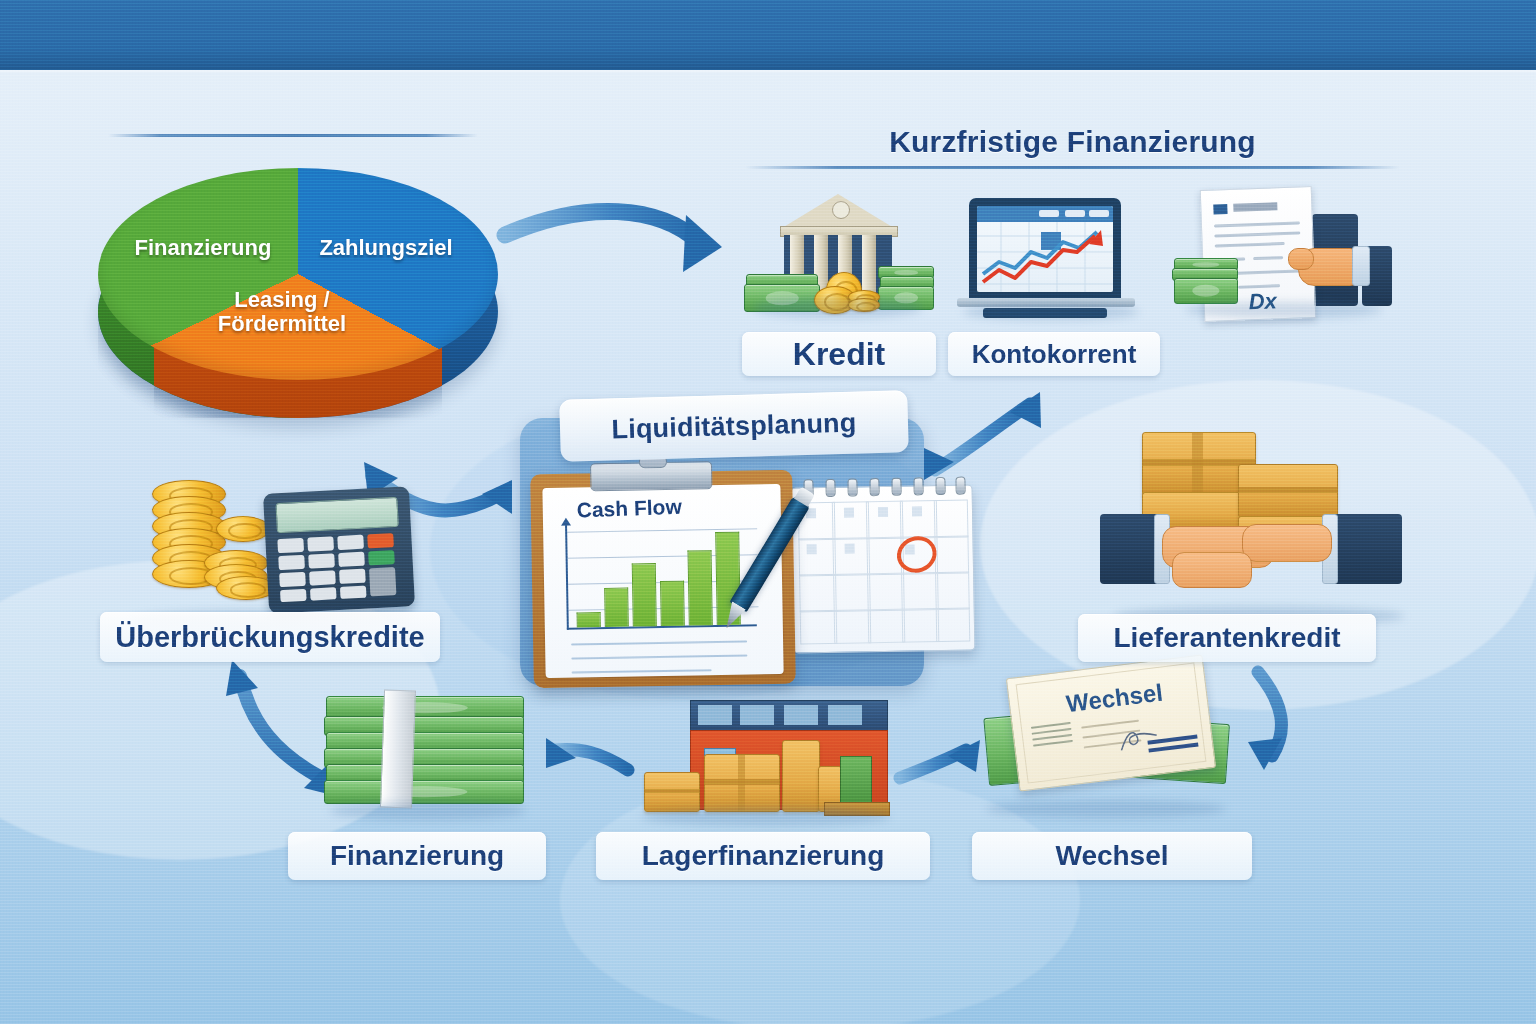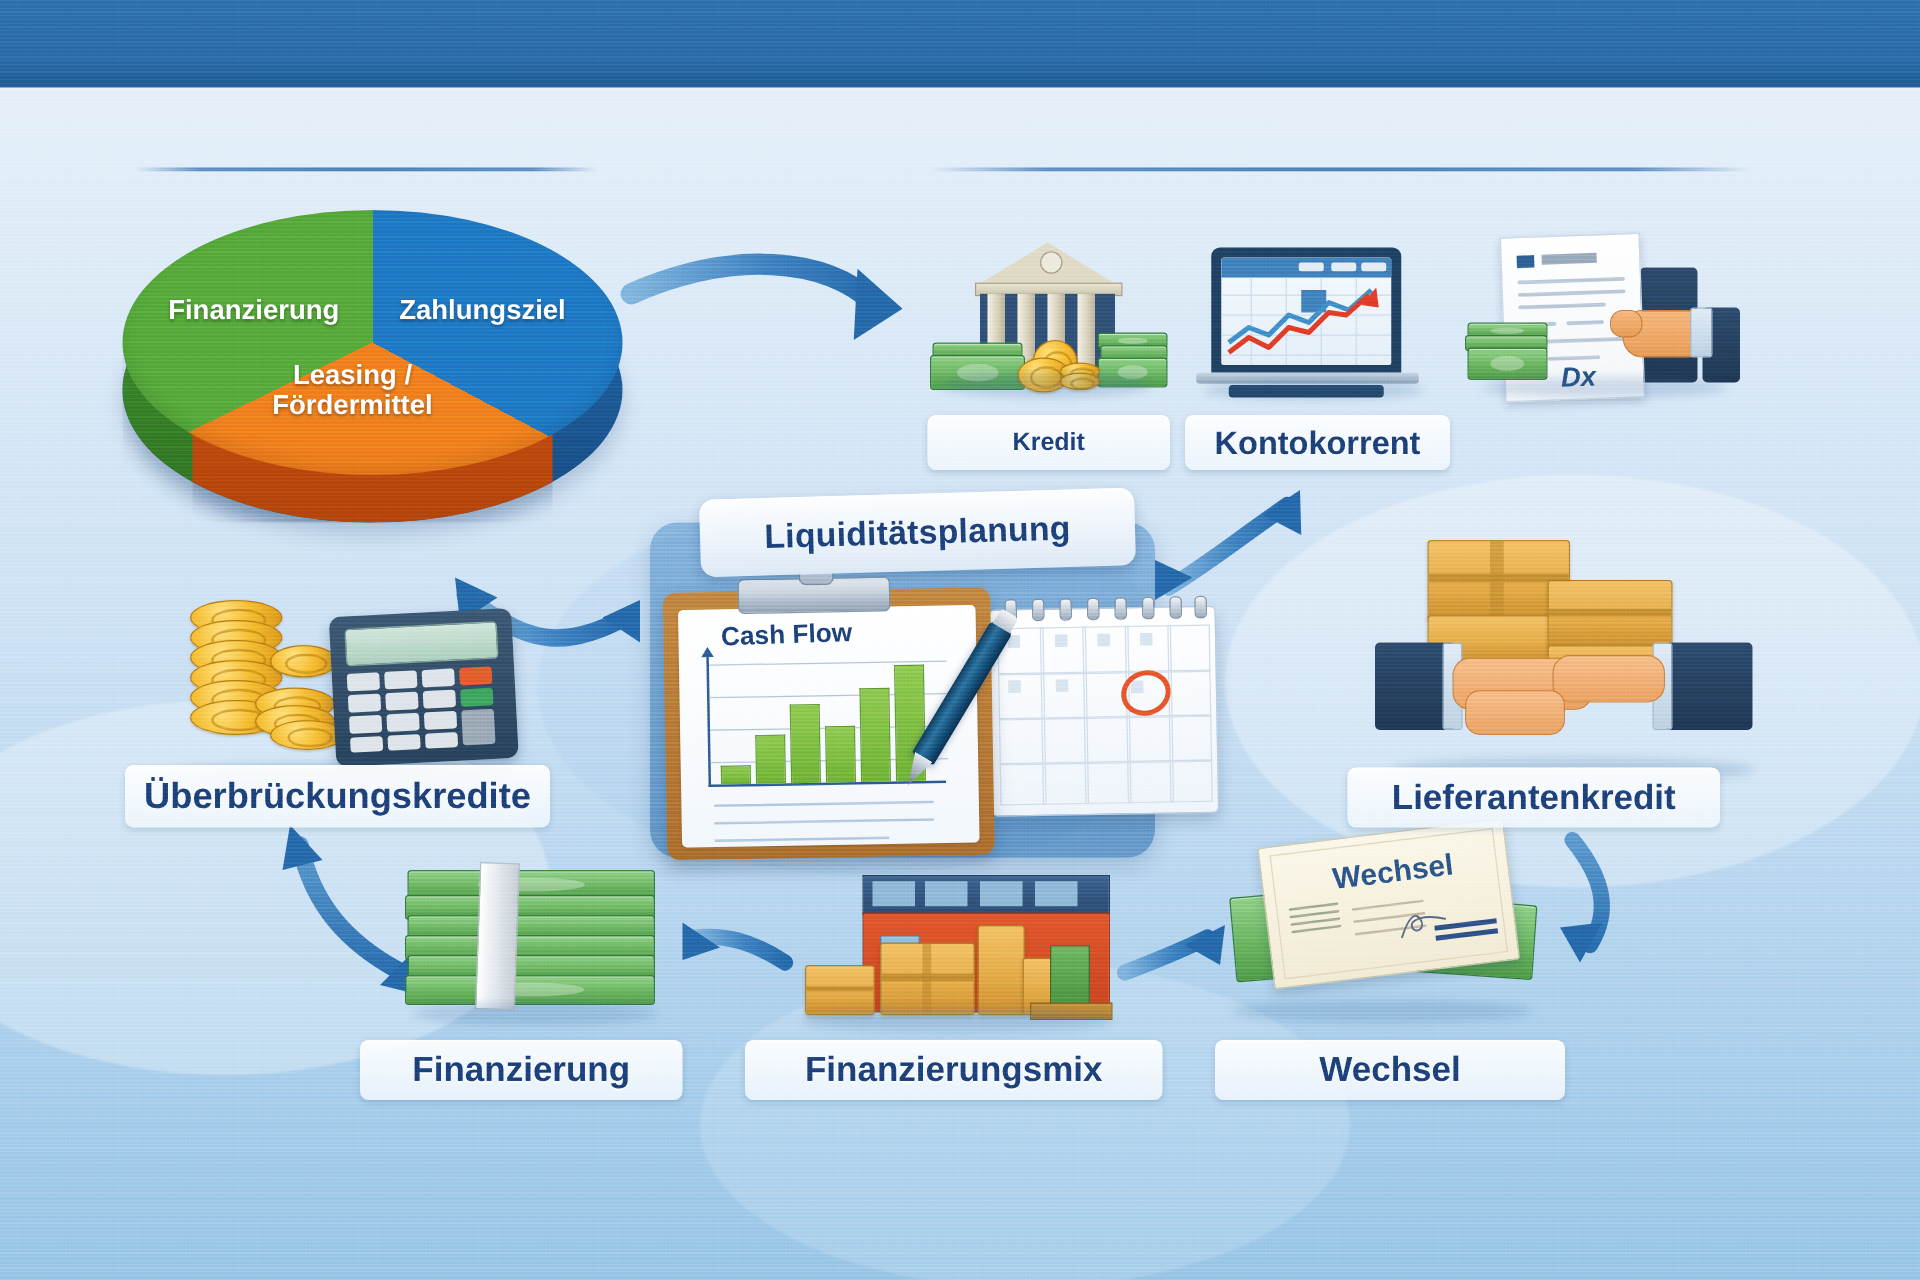--- a/index.html
+++ b/index.html
@@ -225,20 +225,21 @@
   <div class="blob" style="left:-80px;top:560px;width:520px;height:300px;"></div>
   <div class="blob d" style="left:430px;top:400px;width:520px;height:300px;opacity:.35;"></div>
   <div class="blob" style="left:980px;top:380px;width:560px;height:330px;"></div>
   <div class="blob" style="left:560px;top:770px;width:520px;height:260px;opacity:.5;"></div>
 
   <div class="sec-title" style="left:108px;top:126px;width:370px;">
     <span class="rule"></span>
   </div>
 
   <div class="sec-title" style="left:745px;top:126px;width:655px;">
+    <span class="txt">Kurzfristige Finanzierung</span>
     <span class="rule"></span>
   </div>
 
   <svg class="arrows" viewBox="0 0 1536 1024">
     <defs>
       <linearGradient id="ag" x1="0" y1="0" x2="1" y2="0">
         <stop offset="0%" stop-color="#7fb3dd"></stop>
         <stop offset="55%" stop-color="#3f80c0"></stop>
         <stop offset="100%" stop-color="#2567a8"></stop>
       </linearGradient>
@@ -320,21 +321,21 @@
     <div class="bill" style="left:138px;top:86px;width:52px;height:11px;"></div>
     <div class="bill" style="left:136px;top:96px;width:54px;height:22px;">
         <div class="oval"></div>
       </div>
 
     <div class="coin" style="left:84px;top:82px;width:34px;height:34px;"></div>
     <div class="coin" style="left:72px;top:96px;width:40px;height:26px;"></div>
     <div class="coin" style="left:106px;top:100px;width:30px;height:12px;"></div>
     <div class="coin" style="left:106px;top:108px;width:30px;height:12px;"></div>
   </div>
-  <div class="chip" style="left:742px;top:332px;width:194px;height:44px;font-size:20px;">
+  <div class="chip" style="left:742px;top:332px;width:194px;height:44px;font-size:32px;">
     <span>Kredit</span>
   </div>
 
   <div class="ill" style="left:955px;top:196px;width:190px;height:124px;">
     <div class="shadow-el" style="left:8px;top:108px;width:176px;height:16px;"></div>
     <div class="lap-body" style="left:14px;top:2px;width:152px;height:102px;"></div>
     <div class="lap-screen" style="left:22px;top:10px;width:136px;height:86px;">
       <div class="lap-bar" style="left:0;top:0;width:136px;height:16px;"></div>
       <div style="position:absolute;left:62px;top:4px;width:20px;height:7px;background:#fff;border-radius:2px;opacity:.85;"></div>
       <div style="position:absolute;left:88px;top:4px;width:20px;height:7px;background:#fff;border-radius:2px;opacity:.85;"></div>
@@ -554,21 +555,21 @@
         <div class="vtape"></div>
       </div>
     <div class="box" style="left:154px;top:44px;width:36px;height:70px;"></div>
     <div class="box" style="left:190px;top:70px;width:22px;height:44px;"></div>
     <div style="position:absolute;left:212px;top:60px;width:30px;height:54px;
                 background:linear-gradient(180deg,#6db55f,#448c3a);border:1px solid #35702e;"></div>
     <div style="position:absolute;left:196px;top:106px;width:64px;height:12px;
                 background:linear-gradient(180deg,#c9933f,#a8762c);border:1px solid #8c6122;"></div>
   </div>
   <div class="chip" style="left:596px;top:832px;width:334px;height:48px;font-size:28px;">
-    <span>Finanzierungsmix</span>
+    <span>Lagerfinanzierung</span>
   </div>
 
   <div class="ill" style="left:966px;top:660px;width:290px;height:160px;">
     <div class="shadow-el" style="left:20px;top:140px;width:240px;height:18px;"></div>
     <div class="bill" style="left:20px;top:52px;width:140px;height:66px;transform:rotate(-5deg);">
         <div class="oval"></div>
       </div>
     <div class="bill" style="left:140px;top:60px;width:120px;height:58px;transform:rotate(4deg);">
         <div class="oval"></div>
       </div>

